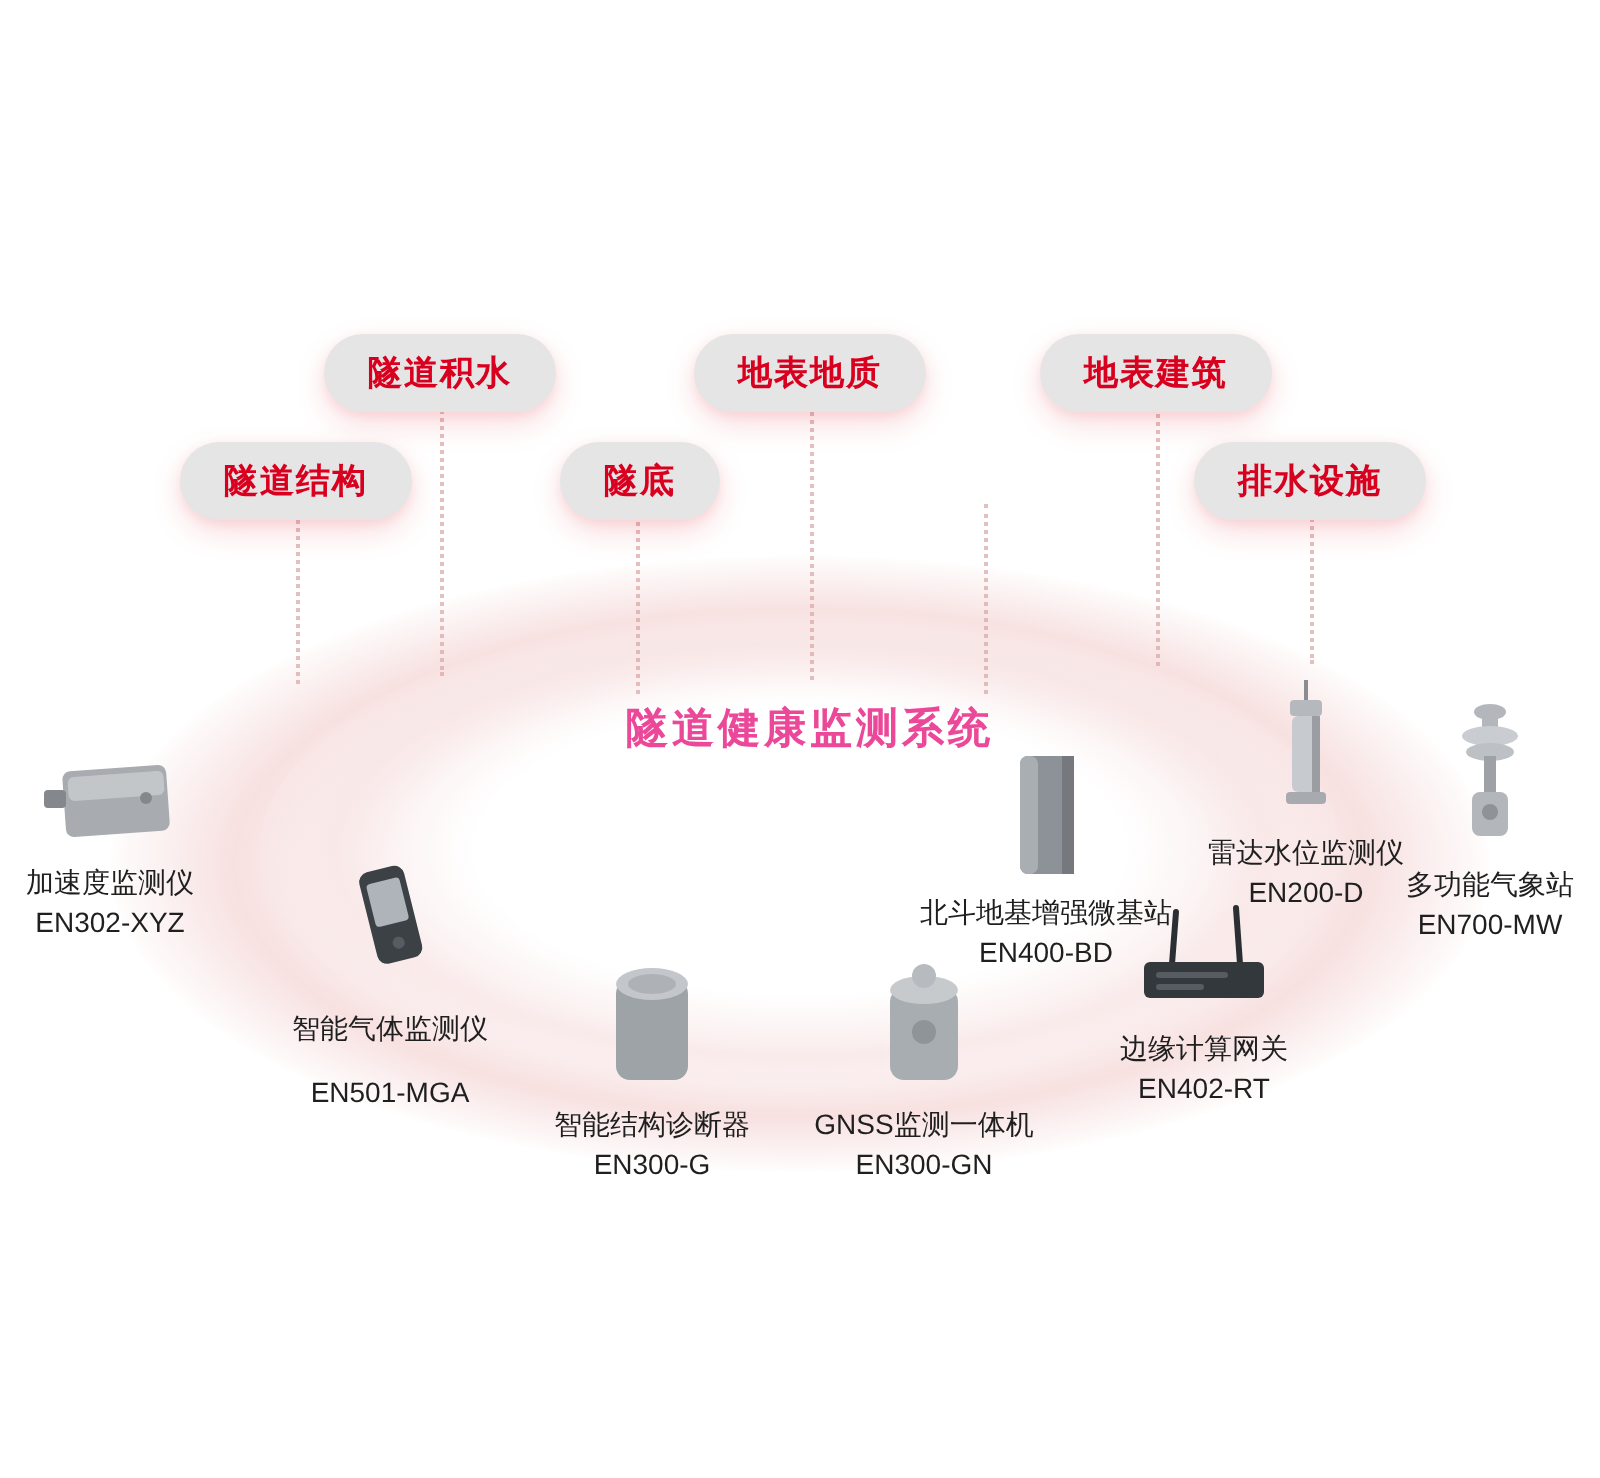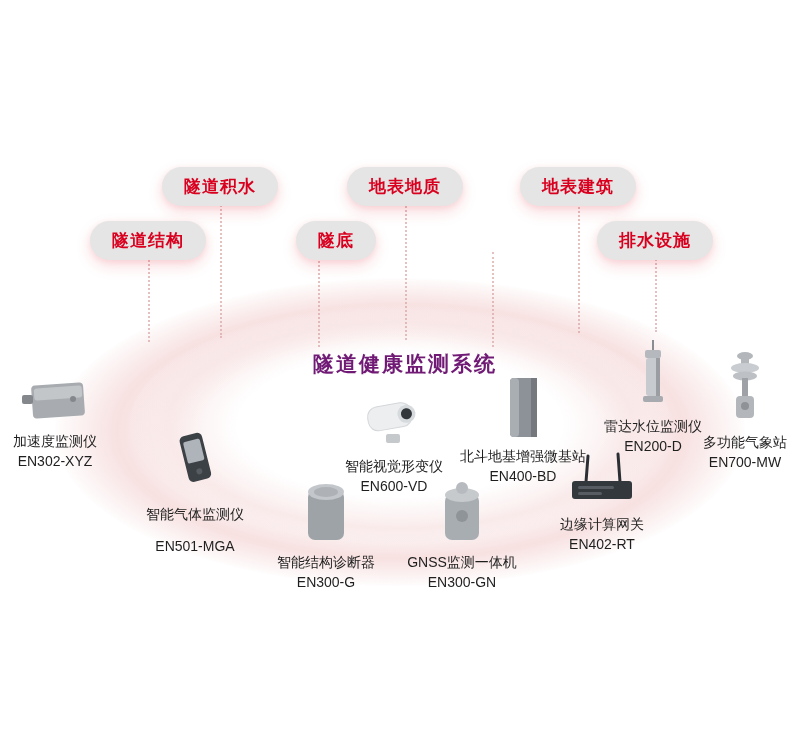--- a/index.html
+++ b/index.html
@@ -30,21 +30,21 @@
     color:#d9001f;font-size:17px;font-weight:bold;letter-spacing:1px;
     box-shadow:0 6px 16px rgba(217,0,31,0.14),0 2px 6px rgba(217,0,31,0.08);
     white-space:nowrap;
   }
   .dotline{
     position:absolute;width:0;
     border-left:2px dotted rgba(214,160,160,0.65);
   }
   .diagram-title{
     position:absolute;transform:translateX(-50%);
-    color:#701a75;font-size:21px;font-weight:bold;letter-spacing:2px;
+    color:#ec4899;font-size:21px;font-weight:bold;letter-spacing:2px;
     white-space:nowrap;
   }
   .device{
     position:absolute;display:flex;flex-direction:column;align-items:center;
     width:120px;
   }
   .device .art{display:flex;justify-content:center;align-items:flex-end;margin-bottom:8px;}
   .device .name,.device .model{
     font-size:14px;line-height:1.25;color:#1f1f1f;white-space:nowrap;text-align:center;
   }
@@ -63,21 +63,21 @@
   <div class="dotline" style="left:318px;top:252px;height:95px;"></div>
   <div class="dotline" style="left:405px;top:198px;height:142px;"></div>
   <div class="dotline" style="left:492px;top:252px;height:95px;"></div>
   <div class="dotline" style="left:578px;top:198px;height:135px;"></div>
   <div class="dotline" style="left:655px;top:252px;height:80px;"></div>
 
   <div class="badge" style="left:220px;top:167px;"><span>隧道积水</span></div>
   <div class="badge" style="left:405px;top:167px;"><span>地表地质</span></div>
   <div class="badge" style="left:148px;top:221px;"><span>隧道结构</span></div>
   <div class="badge" style="left:578px;top:167px;"><span>地表建筑</span></div>
-  <div class="badge" style="left:336px;top:221px;"><span>隧底</span></div>
+  <div class="badge" style="left:320px;top:221px;"><span>隧底</span></div>
   <div class="badge" style="left:655px;top:221px;"><span>排水设施</span></div>
 
   <div class="diagram-title" style="left:405px;top:350px;">隧道健康监测系统</div>
 
   <div class="device" style="left:-5px;top:375px;">
     <div class="art">
       <svg width="70" height="50" viewBox="0 0 70 50">
         <rect x="12" y="9" width="52" height="33" rx="4" fill="#a8acb0" transform="rotate(-4 38 25)"></rect>
         <rect x="14" y="12" width="48" height="12" rx="3" fill="#c2c6c9" transform="rotate(-4 38 18)"></rect>
         <rect x="2" y="20" width="11" height="9" rx="2" fill="#84888c"></rect>
@@ -109,34 +109,20 @@
       <svg width="56" height="70" viewBox="0 0 56 70">
         <rect x="10" y="14" width="36" height="50" rx="7" fill="#9ea3a8"></rect>
         <ellipse cx="28" cy="16" rx="18" ry="8" fill="#c3c7cb"></ellipse>
         <ellipse cx="28" cy="16" rx="12" ry="5" fill="#aeb2b6"></ellipse>
       </svg>
     </div>
     <div class="name">智能结构诊断器</div>
     <div class="model">EN300-G</div>
   </div>
 
-  <div class="device" style="left:334px;top:392px;">
-    <div class="art">
-      <svg width="64" height="58" viewBox="0 0 64 58">
-        <g transform="rotate(-10 32 26)">
-          <rect x="6" y="12" width="44" height="24" rx="10" fill="#eceef0" stroke="#d4d7da" stroke-width="1"></rect>
-          <circle cx="45" cy="24" r="9" fill="#d7dadd"></circle>
-          <circle cx="45" cy="24" r="5.5" fill="#32373c"></circle>
-        </g>
-        <rect x="24" y="42" width="14" height="9" rx="2" fill="#c6c9cc"></rect>
-      </svg>
-    </div>
-    <div class="name">智能视觉形变仪</div>
-    <div class="model">EN600-VD</div>
-  </div>
 
   <div class="device" style="left:402px;top:476px;">
     <div class="art">
       <svg width="56" height="70" viewBox="0 0 56 70">
         <rect x="11" y="18" width="34" height="46" rx="7" fill="#a8adb2"></rect>
         <ellipse cx="28" cy="19" rx="17" ry="7" fill="#c6cacd"></ellipse>
         <circle cx="28" cy="12" r="6" fill="#b7bbbf"></circle>
         <circle cx="28" cy="40" r="6" fill="#8f9499"></circle>
       </svg>
     </div>

